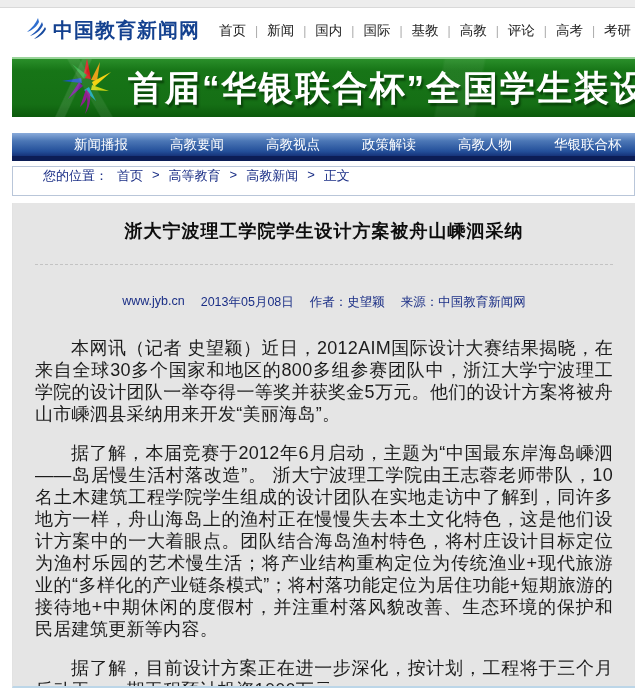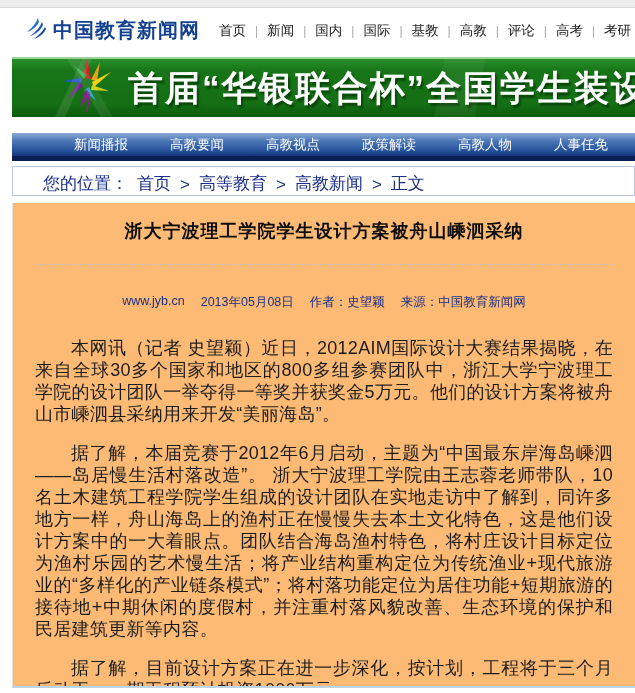--- a/index.html
+++ b/index.html
@@ -49,31 +49,31 @@
     background:linear-gradient(180deg,#8aabda 0%, #4c77b6 28%, #24509a 65%, #16337a 82%, #0c1d55 82%, #0c1d55 100%);
     display:flex; align-items:flex-start; padding-top:3px; padding-left:62px; gap:42px;
     font-size:13.5px; white-space:nowrap; overflow:hidden;
   }
   .subnav a { color:#fff; text-decoration:none; cursor:pointer; }
 
   
   .breadcrumb {
     position:absolute; left:12px; top:166px; right:0; height:30px;
     border:1px solid #b9c6d9; background:#fff;
-    display:flex; align-items:flex-end; padding-left:30px; gap:9px;
-    font-size:17px; color:#1b2f86; white-space:nowrap; overflow:hidden;
+    display:flex; align-items:flex-start; padding-left:30px; gap:9px;
+    font-size:13px; color:#1b2f86; white-space:nowrap; overflow:hidden;
   }
   .breadcrumb a { color:#1b2f86; text-decoration:none; cursor:pointer; }
   .breadcrumb .bsep { color:#1b2f86; }
 
   
   .content {
     position:absolute; left:12px; top:203px; right:0; bottom:5px;
     border-left:1px solid #e2e2e2; border-bottom:2px solid #bcd6e8;
-    background:#fdba74; padding:0 20px; overflow:hidden;
+    background:#e5e5e5; padding:0 20px; overflow:hidden;
   }
   .article-title {
     text-align:center; font-size:18px; font-weight:bold; color:#0d0d0d;
     margin:16px 0 0; letter-spacing:1px;
   }
   .title-divider { border:none; border-top:1px dashed #c3c3c3; margin:21px 2px 0; }
   .meta {
     display:flex; justify-content:center; gap:16px; margin-top:29px;
     font-size:12.5px; color:#1b2f86; white-space:nowrap;
   }
@@ -137,21 +137,21 @@
   </span>
   <span class="banner-text">首届“华银联合杯”全国学生装设</span>
 </div>
 
 <nav class="subnav">
   <a>新闻播报</a>
   <a>高教要闻</a>
   <a>高教视点</a>
   <a>政策解读</a>
   <a>高教人物</a>
-  <a>人事任免</a>
+  <a>华银联合杯</a>
 
 </nav>
 
 <div class="breadcrumb">
   <span>您的位置：</span>
   <a>首页</a>
   <span class="bsep">&gt;</span>
   <a>高等教育</a>
   <span class="bsep">&gt;</span>
   <a>高教新闻</a>

